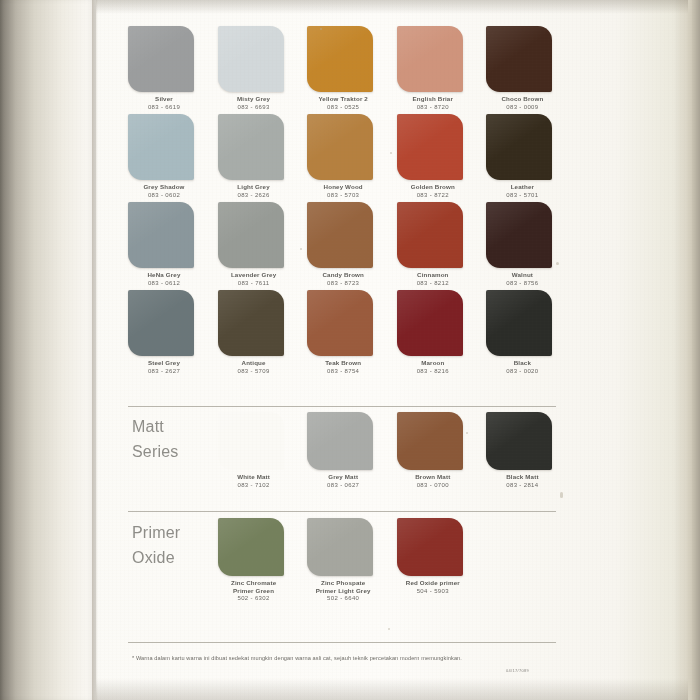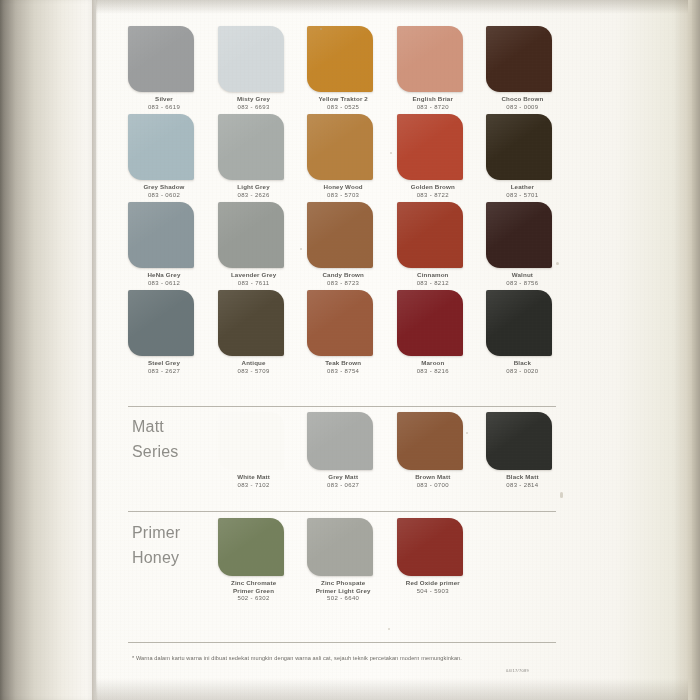--- a/index.html
+++ b/index.html
@@ -303,21 +303,21 @@
           <div class="chip" style="background: rgb(46, 47, 43); height: 58px;"></div>
           <div class="cap">
             <div class="nm">Black Matt</div>
             <div class="cd">083 - 2814</div>
           </div>
         </div>
       </div>
 
     <div class="rule" style="top:511px;"></div>
     <div class="series-title" style="left:22px;top:520px;">Primer
-Honey</div>
+Oxide</div>
     <div class="series-row" style="top:518px;">
         <div class="cell"></div>
         <div class="cell">
           <div class="chip" style="background: rgb(116, 128, 92); height: 58px;"></div>
           <div class="cap">
             <div class="nm">Zinc Chromate
 Primer Green</div>
             <div class="cd">502 - 6302</div>
           </div>
         </div>

